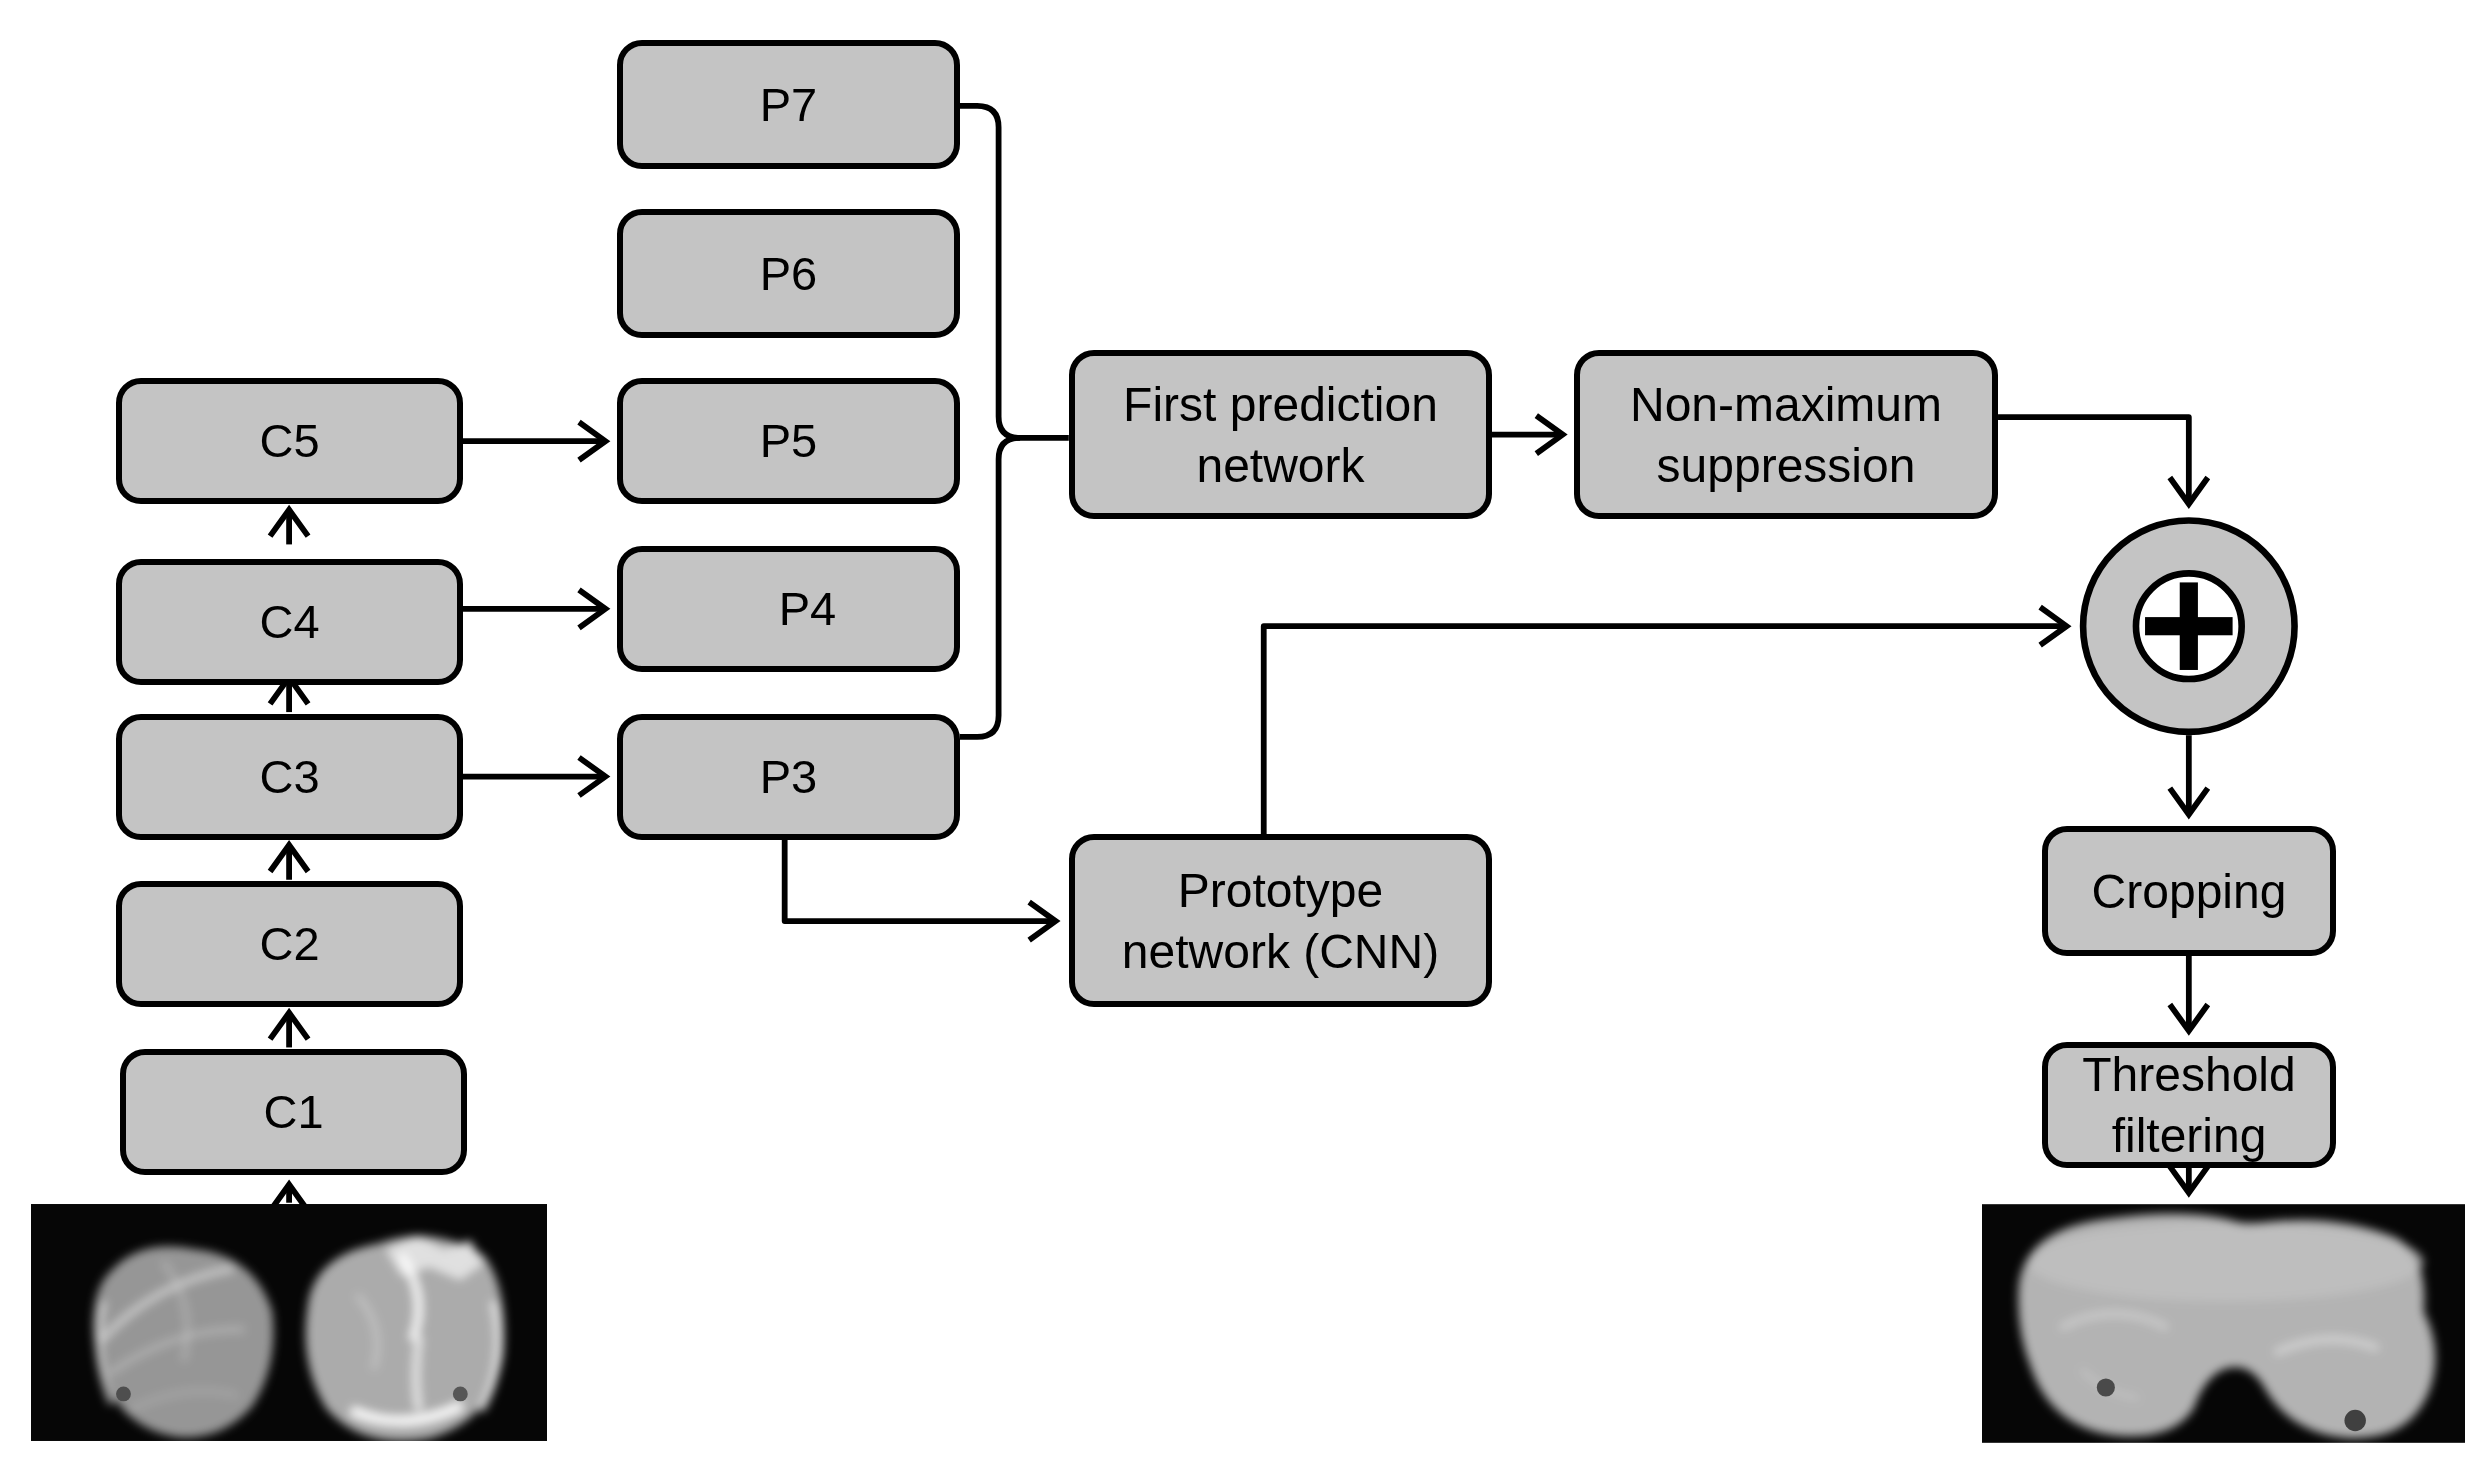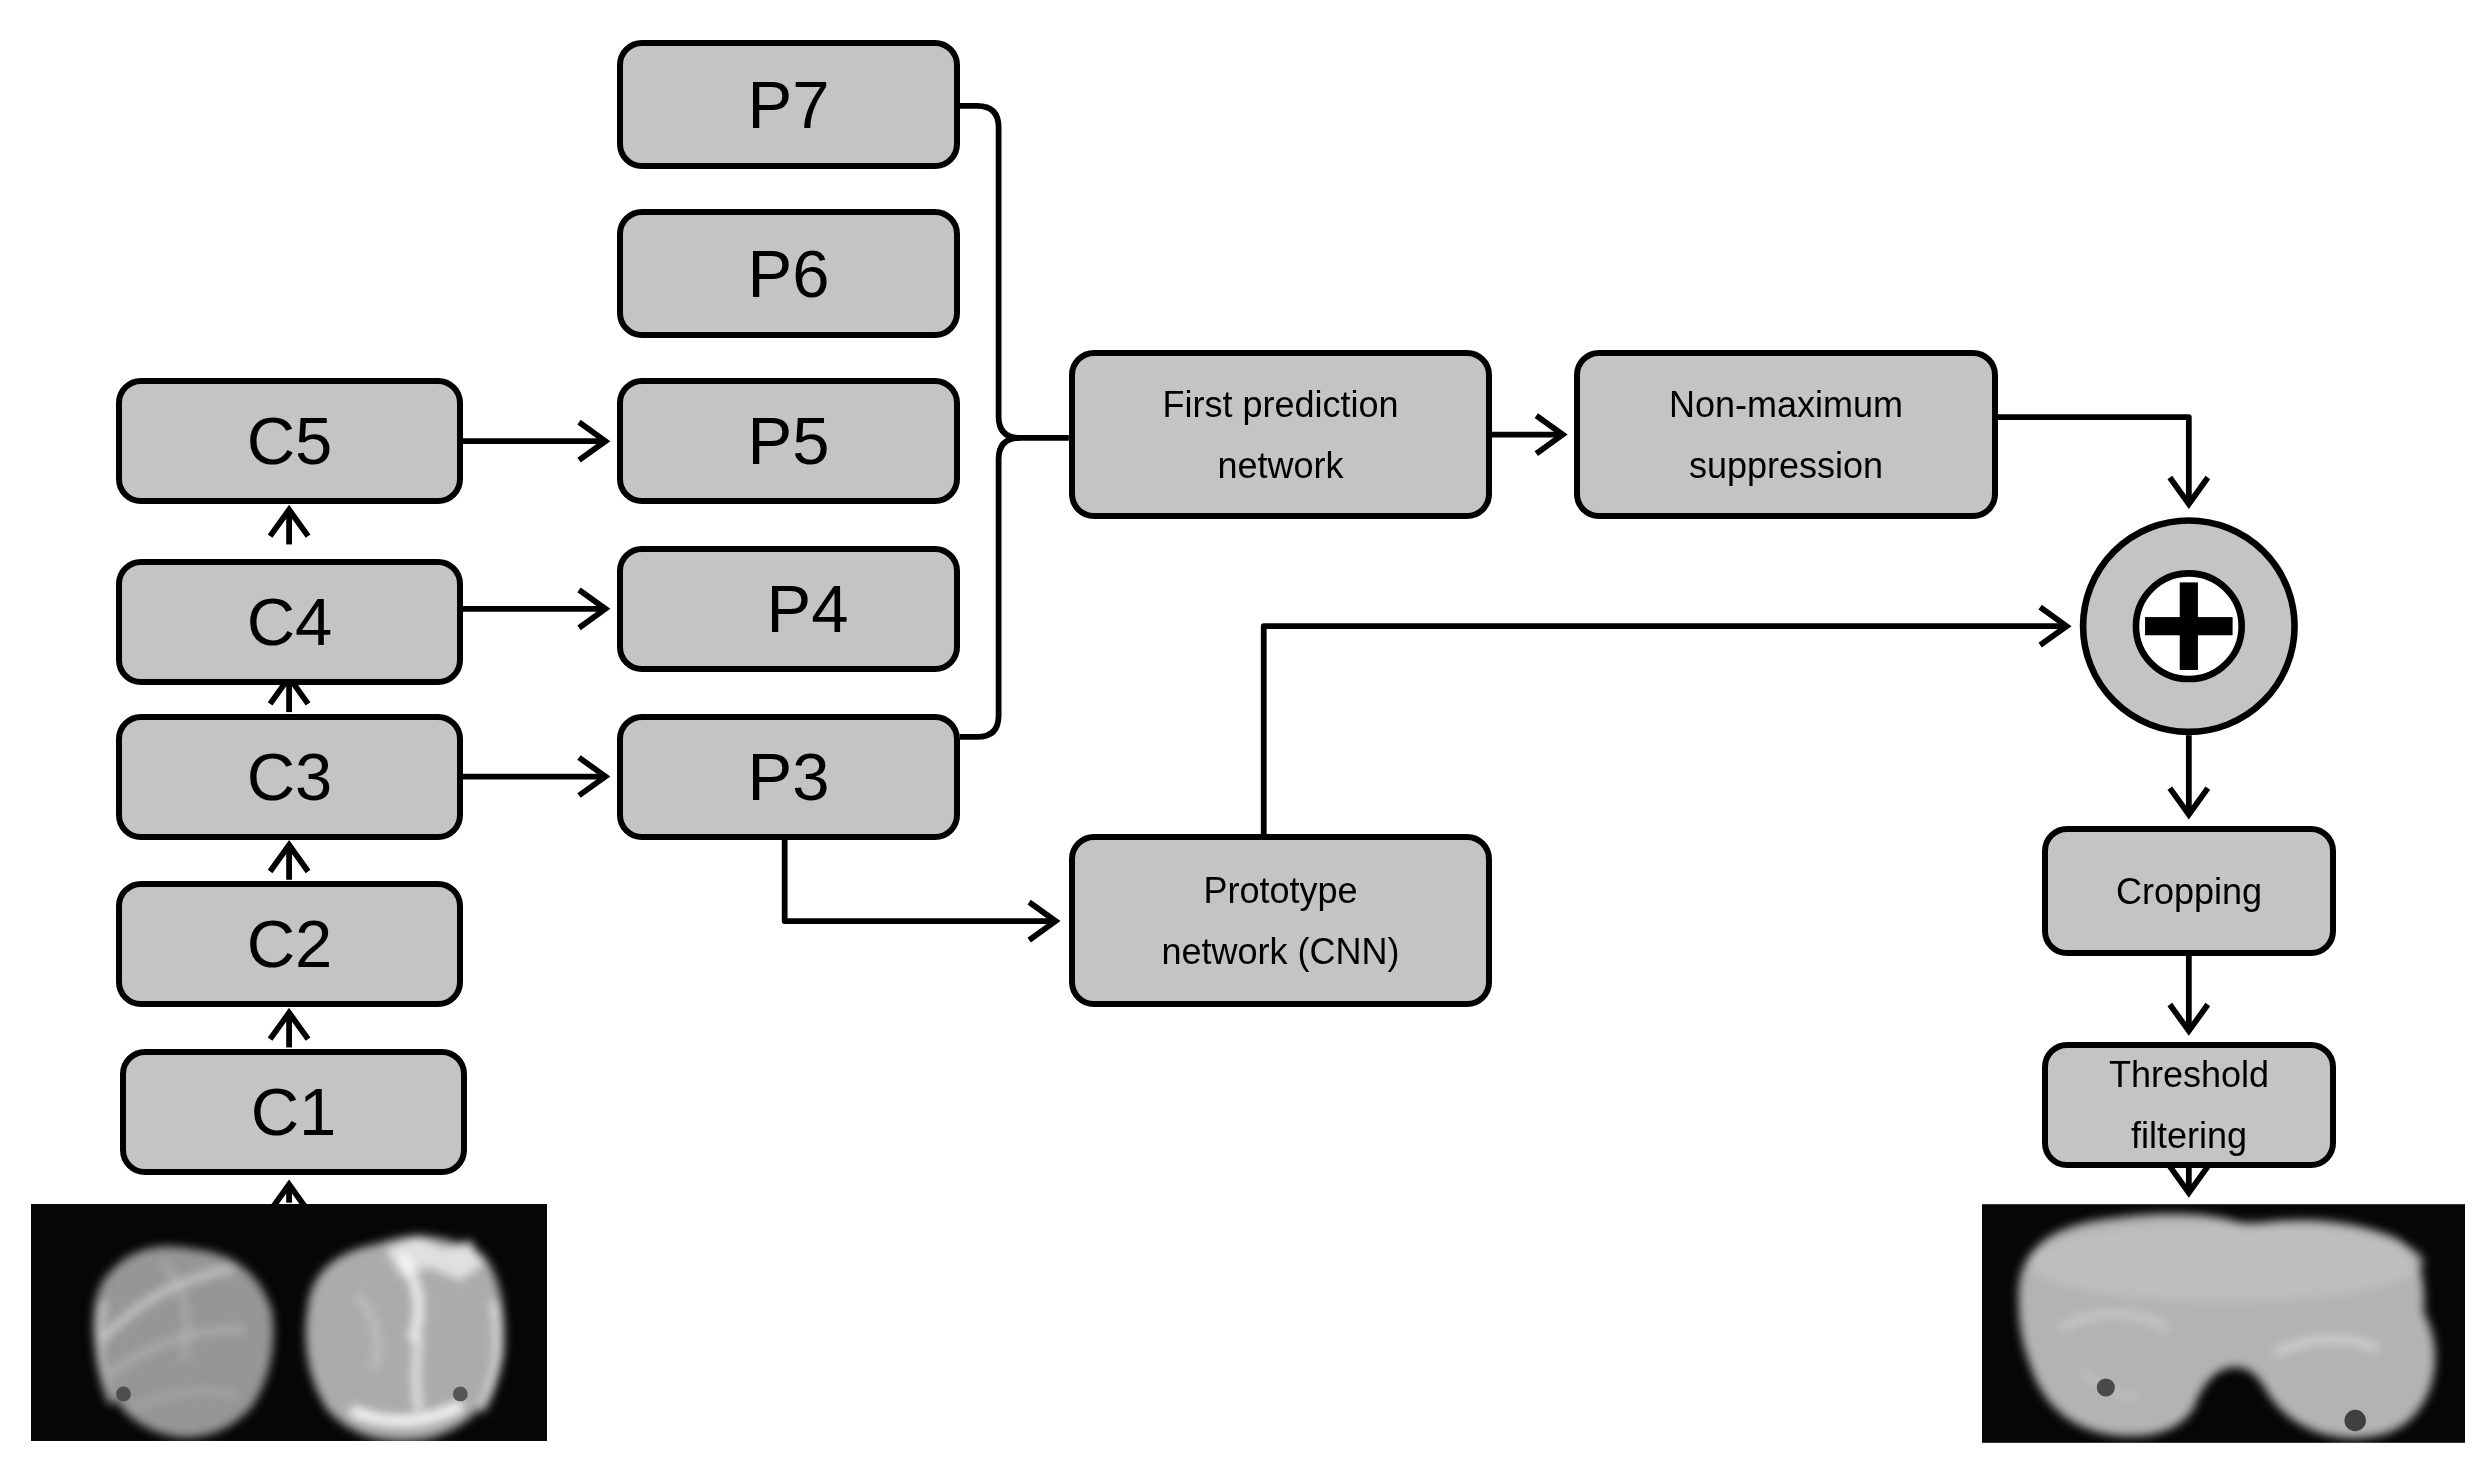--- a/index.html
+++ b/index.html
@@ -25,22 +25,22 @@
     border-radius: 25px;
     display: flex;
     flex-direction: column;
     align-items: center;
     justify-content: center;
     color: #000000;
     text-align: center;
     z-index: 2;
   }
   .node .lbl { display: block; }
-  .cp-label { font-size: 67px; line-height: 58px; }
-  .proc-label { font-size: 36px; line-height: 61px; }
+  .cp-label { font-size: 47px; line-height: 58px; }
+  .proc-label { font-size: 48px; line-height: 61px; }
   .thermo {
     position: absolute;
     z-index: 2;
     display: block;
   }
   .ln { stroke: #000000; stroke-width: 7; fill: none; stroke-linejoin: round; }
 </style>
 </head>
 <body>
 

